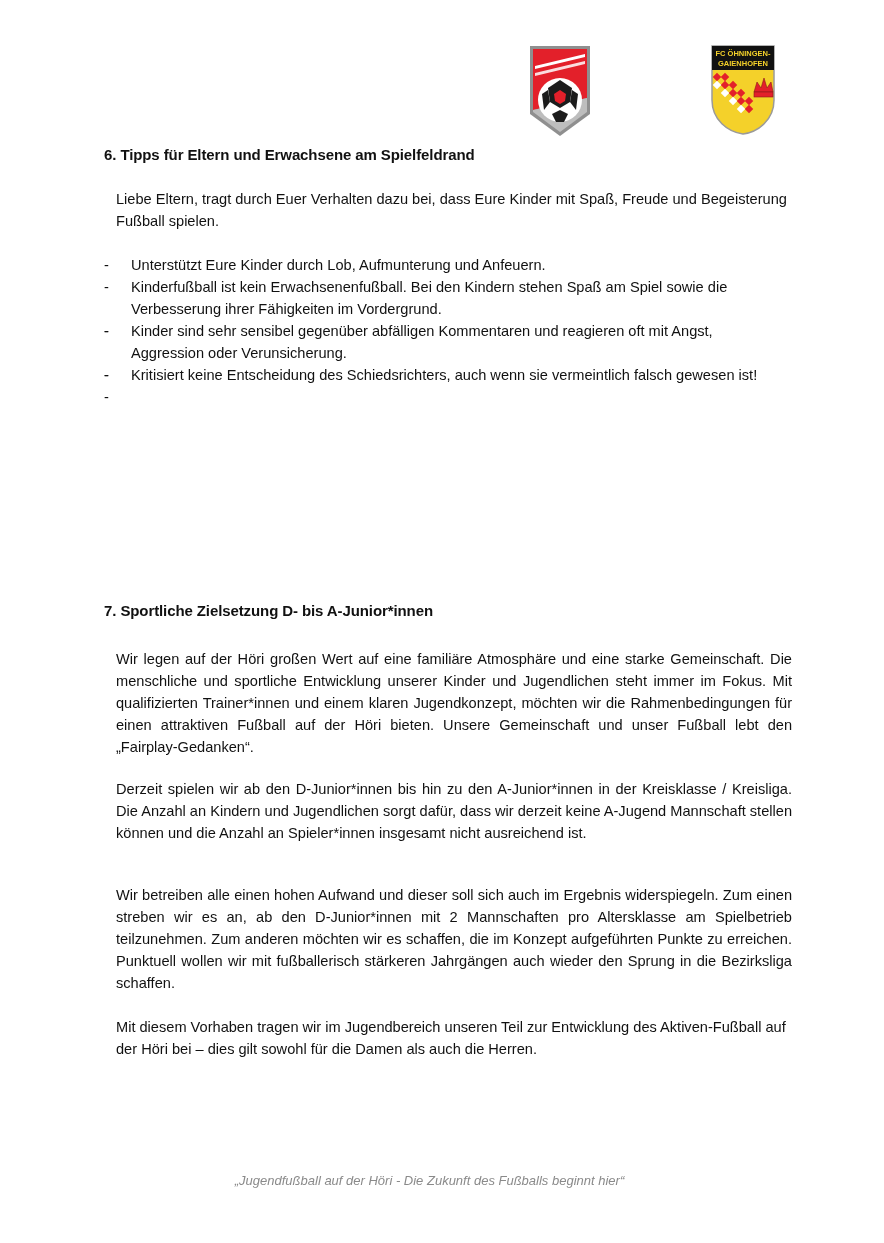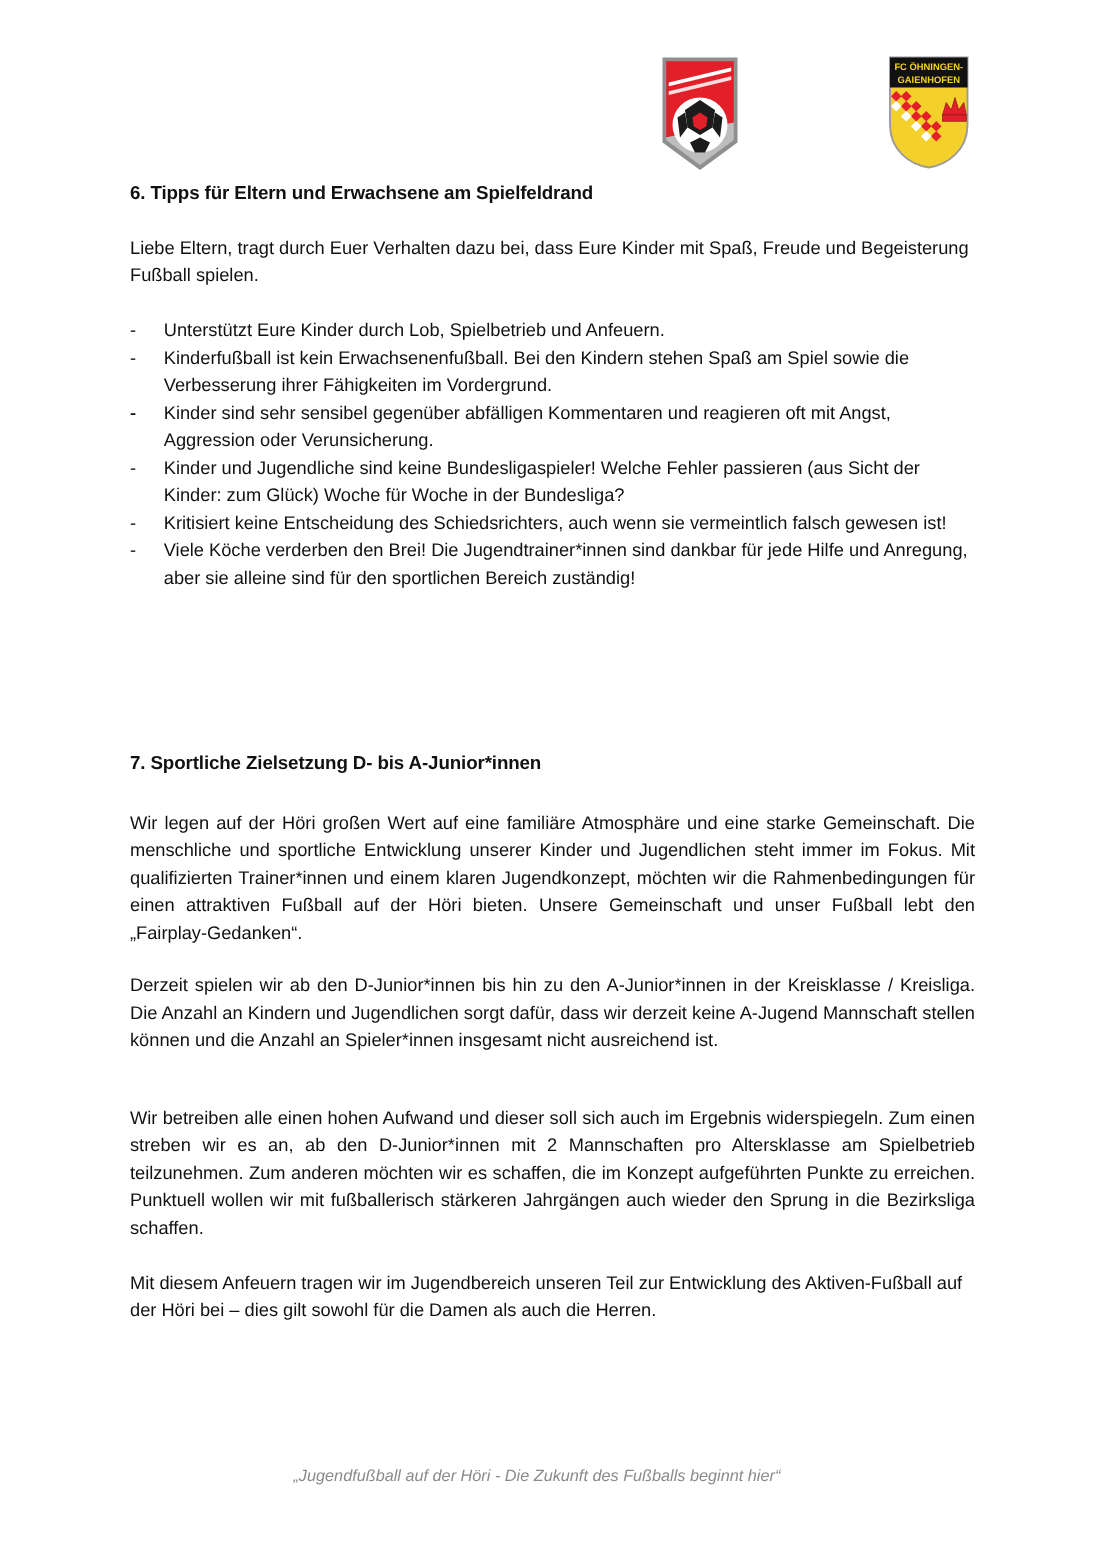--- a/index.html
+++ b/index.html
@@ -7,21 +7,21 @@
          font-family: "Liberation Sans", sans-serif; color: #111; }
   .logos { position: absolute; top: 44px; left: 528px; width: 260px; height: 96px; }
   .logo { position: absolute; top: 0; }
   .logo svg { display: block; }
   .logo-1 { left: 0; }
   .logo-2 { left: 92px; }
   .logo-3 { left: 182px; }
 
   .content { position: absolute; left: 104px; width: 676px; top: 0; }
   h2 { font-size: 15px; font-weight: bold; margin: 0; position: absolute; left: 0; white-space: nowrap; letter-spacing: -0.1px; }
-  p { margin: 0; font-size: 14.6px; line-height: 22px; position: absolute; left: 0; width: 676px; }
+  p { margin: 0; font-size: 14.6px; line-height: 22px; position: absolute; left: 12px; width: 676px; }
   p.just { text-align: justify; text-align-last: left; }
   ul.bullets { list-style: none; margin: 0; padding: 0; position: absolute; left: 0; width: 676px; font-size: 14.6px; line-height: 22px; }
   ul.bullets li { position: relative; padding-left: 27px; }
   ul.bullets li .dash { position: absolute; left: 0; top: 0; }
   .footer { position: absolute; top: 1173px; left: 0; width: 859px; text-align: center;
             font-style: italic; font-size: 13px; color: #8a8a8a; }
 </style>
 </head>
 <body>
 
@@ -71,29 +71,29 @@
       <rect x="44" y="48" width="19" height="5" fill="#e3202a" stroke="#8a1a1a" stroke-width="0.6"></rect>
     </svg>
   </div>
 </div>
 
 <div class="content">
   <h2 style="top:146px;">6. Tipps für Eltern und Erwachsene am Spielfeldrand</h2>
   <p style="top:188px;">Liebe Eltern, tragt durch Euer Verhalten dazu bei, dass Eure Kinder mit Spaß, Freude und Begeisterung Fußball spielen.</p>
 
   <ul class="bullets" style="top:254px;">
-    <li><span class="dash">-</span><span>Unterstützt Eure Kinder durch Lob, Spielbetrieb und Anfeuern.</span></li>
+    <li><span class="dash">-</span><span>Unterstützt Eure Kinder durch Lob, Aufmunterung und Anfeuern.</span></li>
     <li><span class="dash">-</span><span>Kinderfußball ist kein Erwachsenenfußball. Bei den Kindern stehen Spaß am Spiel sowie die Verbesserung ihrer Fähigkeiten im Vordergrund.</span></li>
     <li><span class="dash">-</span></li>
     <li><span class="dash">-</span><span>Kinder sind sehr sensibel gegenüber abfälligen Kommentaren und reagieren oft mit Angst, Aggression oder Verunsicherung.</span></li>
-    <li><span class="dash">-</span><span>Kinder und Jugendliche sind keine Bundesligaspieler! Welche Fehler passieren (aus Sicht der Kinder: zum Glück) Woche für Woche in der Bundesliga?</span></li>
+    <li><span class="dash">-</span></li>
     <li><span class="dash">-</span><span>Kritisiert keine Entscheidung des Schiedsrichters, auch wenn sie vermeintlich falsch gewesen ist!</span></li>
-    <li><span class="dash">-</span><span>Viele Köche verderben den Brei! Die Jugendtrainer*innen sind dankbar für jede Hilfe und Anregung, aber sie alleine sind für den sportlichen Bereich zuständig!</span></li>
+    <li><span class="dash">-</span></li>
   </ul>
 
   <h2 style="top:602px;">7. Sportliche Zielsetzung D- bis A-Junior*innen</h2>
   <p class="just" style="top:648px;">Wir legen auf der Höri großen Wert auf eine familiäre Atmosphäre und eine starke Gemeinschaft. Die menschliche und sportliche Entwicklung unserer Kinder und Jugendlichen steht immer im Fokus. Mit qualifizierten Trainer*innen und einem klaren Jugendkonzept, möchten wir die Rahmenbedingungen für einen attraktiven Fußball auf der Höri bieten. Unsere Gemeinschaft und unser Fußball lebt den „Fairplay-Gedanken“.</p>
   <p class="just" style="top:778px;">Derzeit spielen wir ab den D-Junior*innen bis hin zu den A-Junior*innen in der Kreisklasse / Kreisliga. Die Anzahl an Kindern und Jugendlichen sorgt dafür, dass wir derzeit keine A-Jugend Mannschaft stellen können und die Anzahl an Spieler*innen insgesamt nicht ausreichend ist.</p>
   <p class="just" style="top:884px;">Wir betreiben alle einen hohen Aufwand und dieser soll sich auch im Ergebnis widerspiegeln. Zum einen streben wir es an, ab den D-Junior*innen mit 2 Mannschaften pro Altersklasse am Spielbetrieb teilzunehmen. Zum anderen möchten wir es schaffen, die im Konzept aufgeführten Punkte zu erreichen. Punktuell wollen wir mit fußballerisch stärkeren Jahrgängen auch wieder den Sprung in die Bezirksliga schaffen.</p>
-  <p style="top:1016px;">Mit diesem Anfeuern tragen wir im Jugendbereich unseren Teil zur Entwicklung des Aktiven-Fußball auf der Höri bei – dies gilt sowohl für die Damen als auch die Herren.</p>
+  <p style="top:1016px;">Mit diesem Vorhaben tragen wir im Jugendbereich unseren Teil zur Entwicklung des Aktiven-Fußball auf der Höri bei – dies gilt sowohl für die Damen als auch die Herren.</p>
 </div>
 
 <div class="footer">„Jugendfußball auf der Höri - Die Zukunft des Fußballs beginnt hier“</div>
 
 </body></html>

